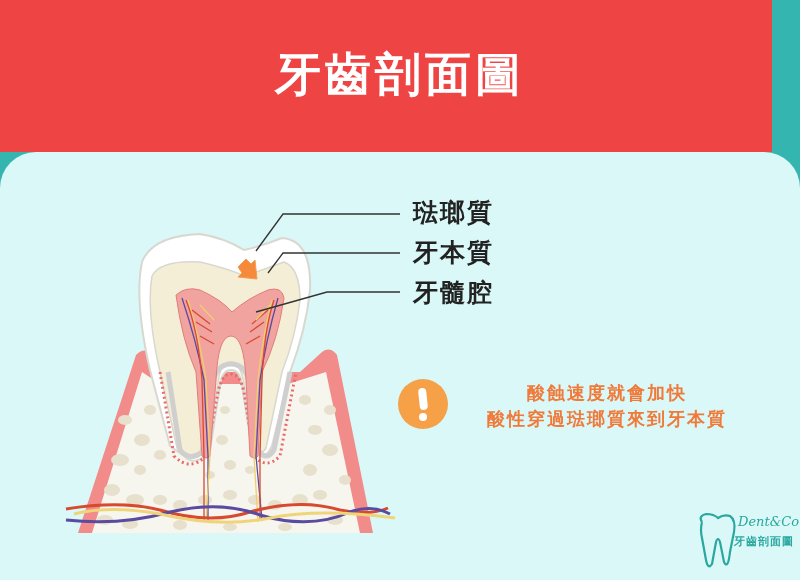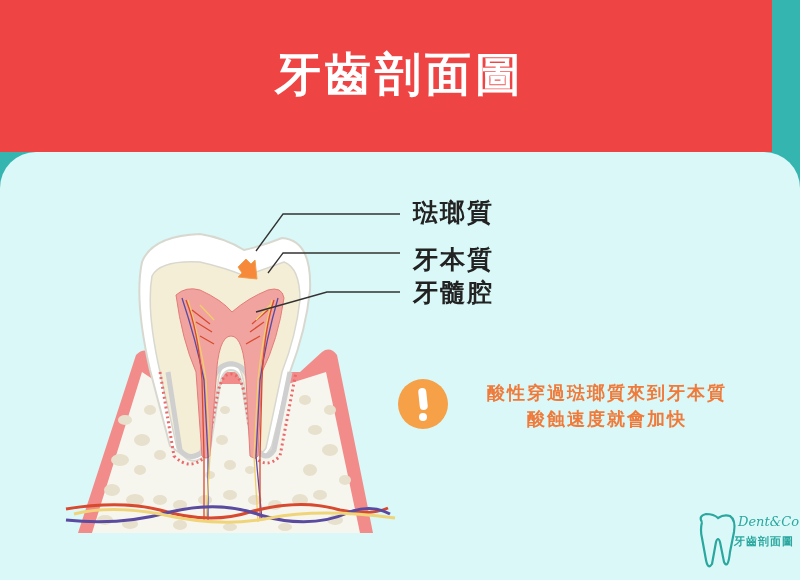--- a/index.html
+++ b/index.html
@@ -104,30 +104,30 @@
   </g>
 
   <g stroke="#333" stroke-width="1.3" fill="none">
     <path d="M256 251 L283 214 L400 214"></path>
     <path d="M268 273 L283 253 L400 253"></path>
     <path d="M256 312 L327 292 L400 292"></path>
   </g>
 </svg>
 
 <div class="label" style="top:201px;">琺瑯質</div>
-<div class="label" style="top:248px;">牙本質</div>
+<div class="label" style="top:241px;">牙本質</div>
 <div class="label" style="top:281px;">牙髓腔</div>
 
 <div class="warn-icon">
   <div class="warn-bar"></div>
   <div class="warn-dot"></div>
 </div>
 <div class="warn-text">
+  <div>酸蝕速度就會加快</div>
   <div>酸性穿過琺瑯質來到牙本質</div>
-  <div>酸蝕速度就會加快</div>
 </div>
 
 <div class="logo">
   <svg width="44" height="62" viewBox="0 0 44 62">
     <path d="M8 10 Q4 4 12 2 Q20 2 24 6 Q30 2 36 4 Q42 8 40 20 L36 40 Q34 58 30 50 L26 30 Q24 24 22 30 L18 52 Q14 58 12 48 L8 26 Q6 18 8 10" fill="none" stroke="#2aa79f" stroke-width="2.2"></path>
   </svg>
   <div class="logo-text">Dent&amp;Co</div>
   <div class="logo-sub">牙齒剖面圖</div>
 </div>
 

